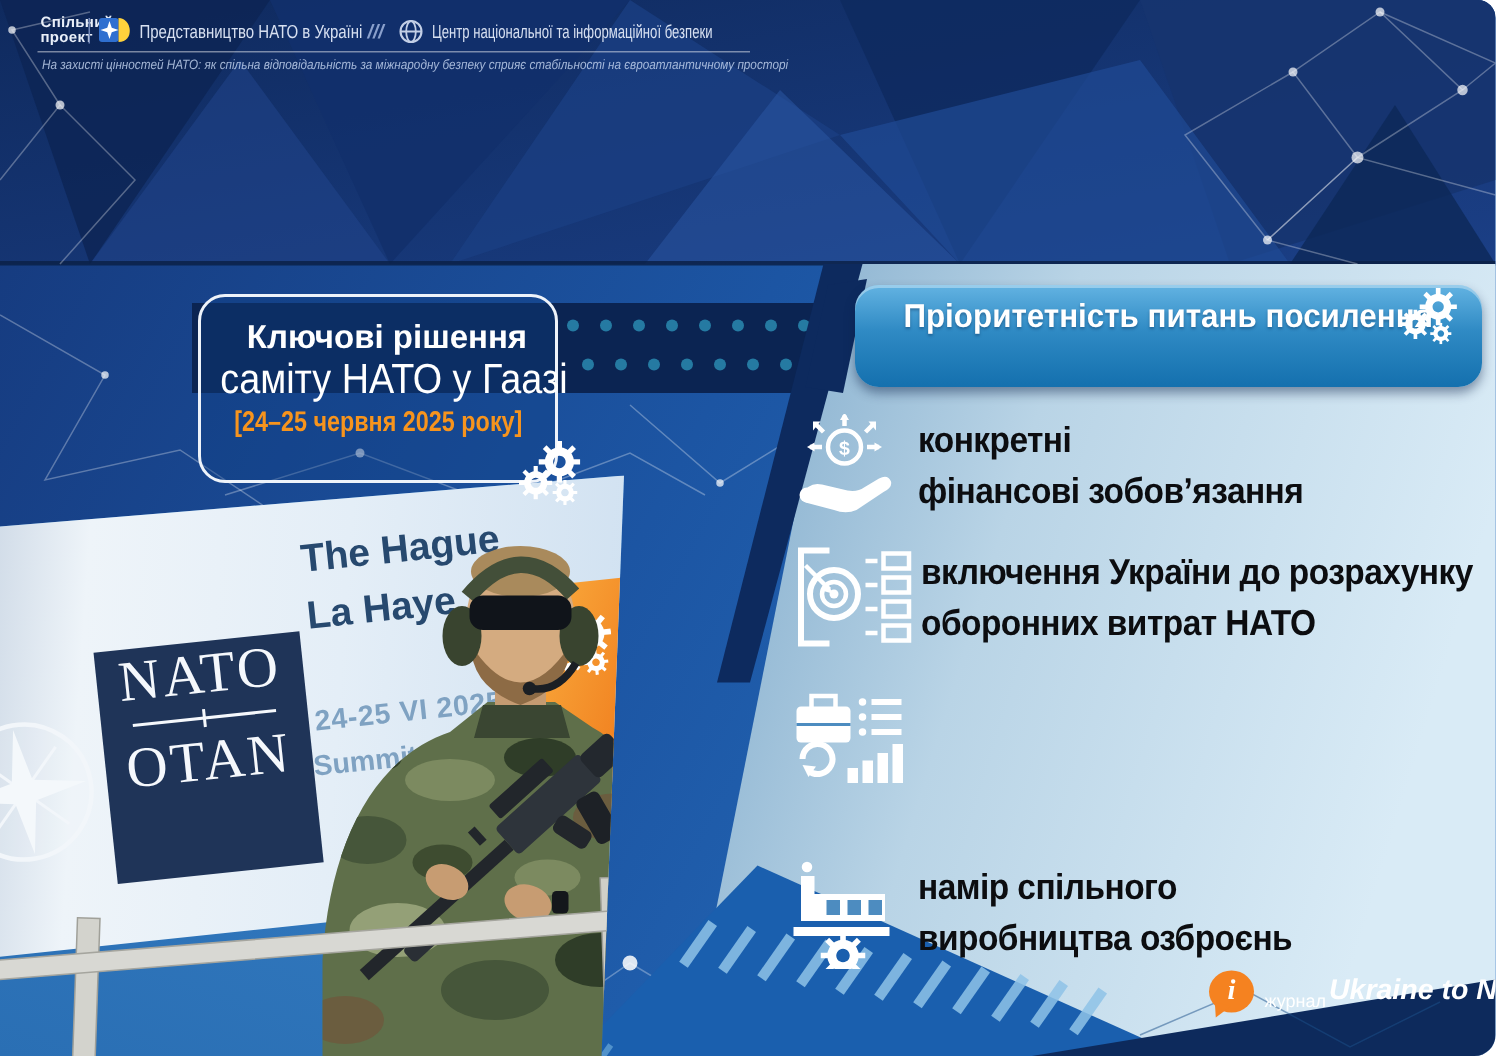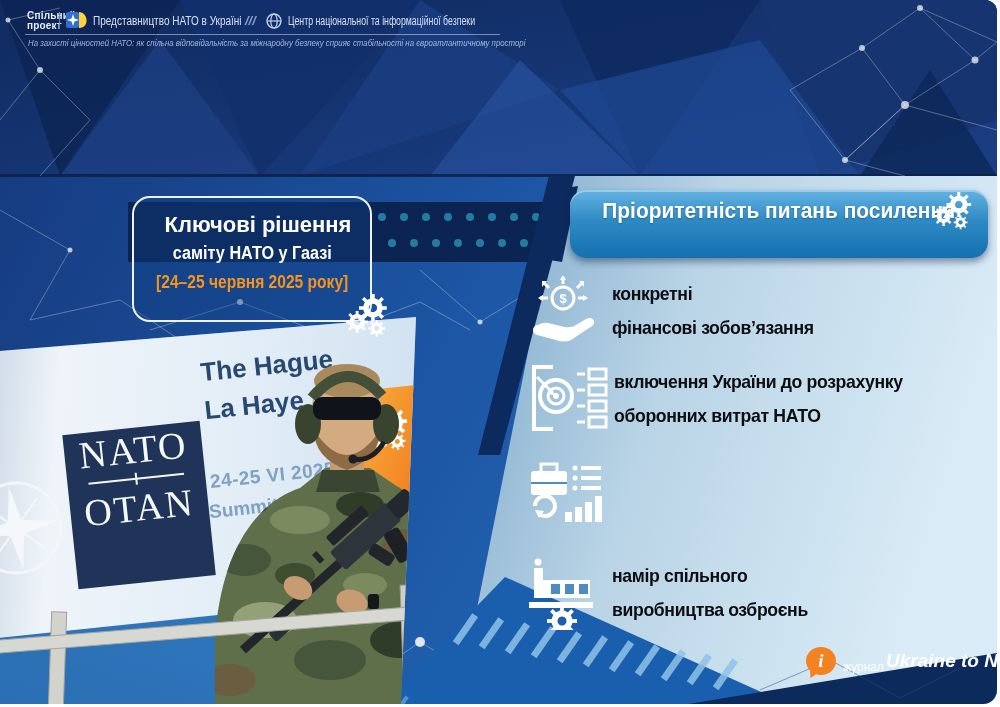--- a/index.html
+++ b/index.html
@@ -20,35 +20,35 @@
   .tagline{left:28px;top:38px;font-size:9px;font-style:italic;color:rgba(200,216,243,.8);
            transform:scaleX(.87);transform-origin:left top;white-space:nowrap;}
   
   .title-wrap{left:0;top:64px;width:997px;height:98px;display:flex;align-items:center;justify-content:center;}
   .main-title{font-size:54px;font-weight:bold;color:#ffffff;letter-spacing:-2px;white-space:nowrap;
               transform:scale(.8,2.05);}
   
   .kd-box{left:132px;top:196px;width:236px;height:122px;border:2.5px solid #eef3fa;border-radius:18px;
           background:rgba(16,64,132,.38);text-align:center;color:#ffffff;}
   .kd-l1{margin-top:13px;font-size:22px;font-weight:bold;line-height:28px;margin-left:12px;}
-  .kd-l2{font-size:18px;font-weight:bold;line-height:28px;}
+  .kd-l2{font-size:28px;font-weight:normal;line-height:28px;}
   .kd-date{margin-top:3px;font-size:19px;font-weight:bold;color:#f7941d;line-height:24px;}
   .squeeze{display:inline-block;transform:scaleX(.9);transform-origin:center top;white-space:nowrap;}
   .squeeze-85{display:inline-block;transform:scaleX(.82);transform-origin:center top;white-space:nowrap;}
   
   .pr-bar{left:570px;top:190px;width:418px;height:68px;border-radius:16px;
           background:linear-gradient(180deg,#63b3e2 0%,#2f8ac4 45%,#1470ae 100%);
           box-shadow:0 4px 7px rgba(8,30,70,.45), inset 0 2px 0 rgba(255,255,255,.35);
           text-align:center;color:#ffffff;}
   .pr-bar .l1{margin-top:8px;font-size:22px;font-weight:bold;line-height:26px;text-shadow:0 1px 2px rgba(10,40,80,.4);}
   .pr-bar .l2{font-size:22px;font-weight:bold;line-height:26px;text-shadow:0 1px 2px rgba(10,40,80,.4);}
   .pr-bar .bsq{display:inline-block;transform:scaleX(.95);transform-origin:center top;white-space:nowrap;}
   .p-item{width:470px;height:76px;}
   .p-icon{position:absolute;left:0;top:0;}
-  .p-text{position:absolute;left:85px;top:1px;color:#0c0d10;font-weight:bold;font-size:19px;line-height:34px;letter-spacing:-.4px;}
+  .p-text{position:absolute;left:85px;top:1px;color:#0c0d10;font-weight:bold;font-size:24px;line-height:34px;letter-spacing:-.4px;}
   .b-line{display:inline-block;transform:scaleX(.93);transform-origin:left top;white-space:nowrap;}
   
   #photo{left:0;top:0;width:997px;height:704px;
          clip-path:polygon(0 351px,416px 317px,401px 704px,0 704px);
          background:linear-gradient(200deg,#5b9bd9 0%,#3c85cc 45%,#2a6fb4 100%);}
   .ph-border{left:-6px;top:345px;width:432px;height:5px;background:#f4f8fb;transform:rotate(-4.6deg);transform-origin:left center;}
   .billboard{left:-55px;top:352px;width:480px;height:290px;transform:rotate(-6deg);transform-origin:left top;
              background:linear-gradient(100deg,#b9c8da 0%,#eef4f9 22%,#e4eef7 55%,#cddff0 100%);}
   .bb-navybox{position:absolute;left:108px;top:95px;width:138px;height:155px;background:#1f3458;
               text-align:center;color:#f5f8fc;}
@@ -396,21 +396,21 @@
       <polygon points="12,62 8,54 17,55" fill="#ffffff"></polygon>
       <g fill="#ffffff">
         <rect x="38" y="56" width="7" height="10"></rect>
             <rect x="48" y="51" width="7" height="15"></rect>
         <rect x="58" y="46" width="7" height="20"></rect>
             <rect x="68" y="40" width="7" height="26"></rect>
       </g>
     </svg>
   </div>
 
-  <div class="abs p-item" style="left:527px;top:558px">
+  <div class="abs p-item" style="left:527px;top:574px">
     <svg class="p-icon" width="72" height="72" viewBox="0 0 72 72">
       <circle cx="11" cy="4" r="3.5" fill="#ffffff"></circle>
       <rect x="7" y="10" width="9" height="30" fill="#ffffff"></rect>
       <rect x="7" y="22" width="56" height="18" fill="#ffffff"></rect>
       <rect x="24" y="26" width="9" height="10" fill="#4d8cc0"></rect>
       <rect x="38" y="26" width="9" height="10" fill="#4d8cc0"></rect>
       <rect x="52" y="26" width="9" height="10" fill="#4d8cc0"></rect>
       <rect x="2" y="44" width="64" height="6" fill="#ffffff"></rect>
       <use href="#gear" x="20" y="48" width="30" height="30"></use>
     </svg>

